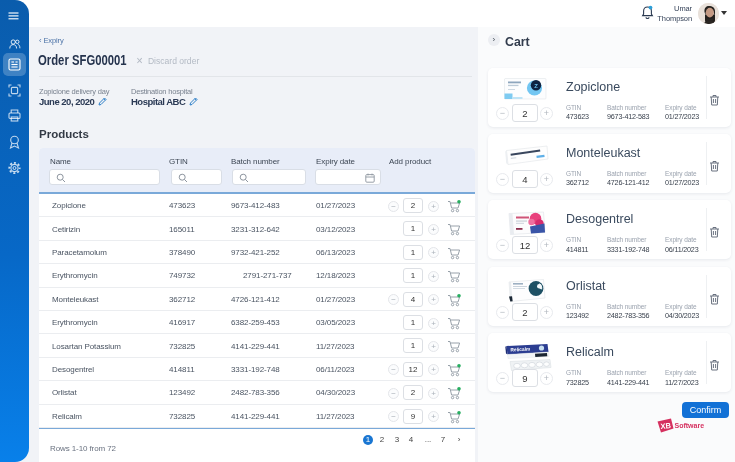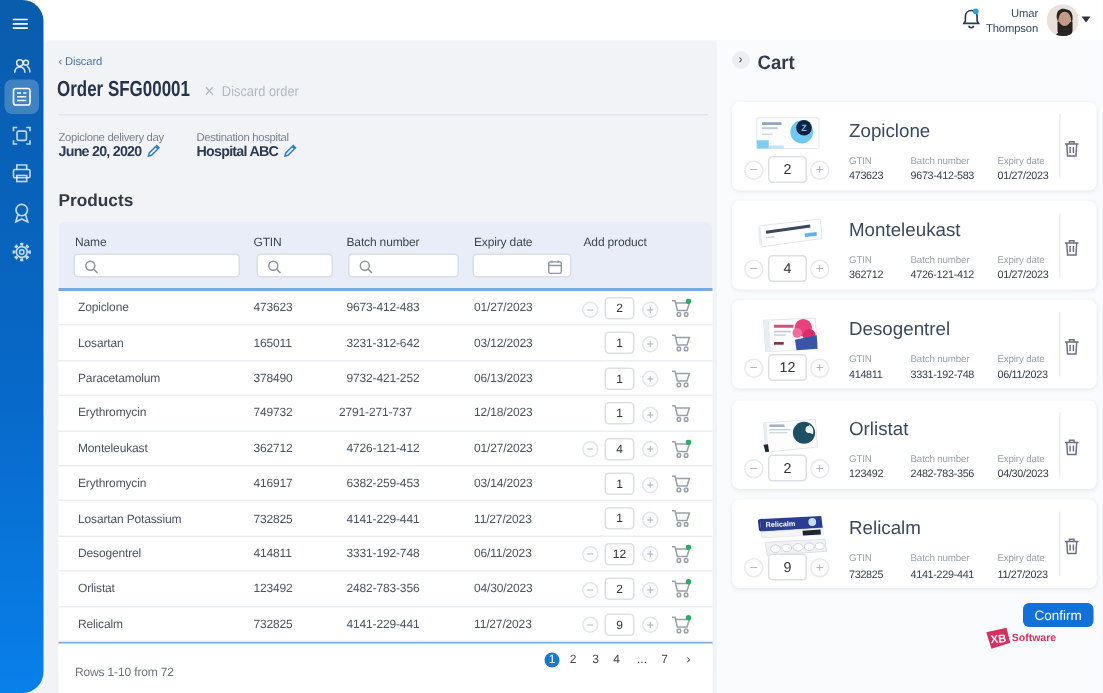--- a/index.html
+++ b/index.html
@@ -123,21 +123,21 @@
   <svg class="sb-icon" style="top:161px" width="14" height="14" viewBox="0 0 14 14">
       <g fill="none" stroke="rgba(255,255,255,0.78)">
         <circle cx="7" cy="7" r="5.2" stroke-width="1.8" stroke-dasharray="2.1 1.95" stroke-dashoffset="1"></circle>
         <circle cx="7" cy="7" r="3.6" stroke-width="1.1"></circle>
         <circle cx="7" cy="7" r="1.5" stroke-width="1"></circle>
       </g>
     </svg>
 </div>
 
 <div class="main">
-  <div class="crumb">‹ Discard</div>
+  <div class="crumb">‹ Expiry</div>
   <div class="h1">Order SFG00001</div>
   <div class="discard">✕&nbsp; Discard order</div>
   <div class="hr1"></div>
   <div class="flabel" style="position:absolute;left:10px;top:60px">Zopiclone delivery day</div>
   <div class="fval" style="position:absolute;left:10px;top:69px">June 20, 2020<svg class="pencil" width="9" height="9" viewBox="0 0 9 9">
         <path d="M1 8 L1.5 6 L6.5 1 L8 2.5 L3 7.5 Z M5.8 1.7 L7.3 3.2" fill="none" stroke="#2f80c8" stroke-width="1"></path>
       </svg></div>
   <div class="flabel" style="position:absolute;left:102px;top:60px">Destination hospital</div>
   <div class="fval" style="position:absolute;left:102px;top:69px">Hospital ABC<svg class="pencil" width="9" height="9" viewBox="0 0 9 9">
         <path d="M1 8 L1.5 6 L6.5 1 L8 2.5 L3 7.5 Z M5.8 1.7 L7.3 3.2" fill="none" stroke="#2f80c8" stroke-width="1"></path>
@@ -192,21 +192,21 @@
         <div style="position:absolute;left:408px;top:5px"><svg width="14" height="13" viewBox="0 0 14 13">
             <g fill="none" stroke="#98a1aa" stroke-width="1">
               <path d="M1 1.5 L3 1.5 L4.6 8 L11 8 L12.6 3 L3.6 3"></path>
               <circle cx="5.6" cy="10.6" r="1.2"></circle>
               <circle cx="10.4" cy="10.6" r="1.2"></circle>
             </g>
             <circle cx="12" cy="1.8" r="1.8" fill="#27ae60"></circle>
           </svg></div>
       </div>
       <div class="row" style="top:69.4px">
-        <div class="cell" style="left:13px">Losartan</div>
+        <div class="cell" style="left:13px">Cetirizin</div>
         <div class="cell" style="left:130px">165011</div>
         <div class="cell" style="left:192px">3231-312-642</div>
         <div class="cell" style="left:277px">03/12/2023</div>
         <div class="qin" style="left:364px">1</div>
         <div class="qbtn" style="left:389px">+</div>
         <div style="position:absolute;left:408px;top:5px"><svg width="14" height="13" viewBox="0 0 14 13">
             <g fill="none" stroke="#98a1aa" stroke-width="1">
               <path d="M1 1.5 L3 1.5 L4.6 8 L11 8 L12.6 3 L3.6 3"></path>
               <circle cx="5.6" cy="10.6" r="1.2"></circle>
               <circle cx="10.4" cy="10.6" r="1.2"></circle>
@@ -224,21 +224,21 @@
             <g fill="none" stroke="#98a1aa" stroke-width="1">
               <path d="M1 1.5 L3 1.5 L4.6 8 L11 8 L12.6 3 L3.6 3"></path>
               <circle cx="5.6" cy="10.6" r="1.2"></circle>
               <circle cx="10.4" cy="10.6" r="1.2"></circle>
             </g>
           </svg></div>
       </div>
       <div class="row" style="top:116.19999999999999px">
         <div class="cell" style="left:13px">Erythromycin</div>
         <div class="cell" style="left:130px">749732</div>
-        <div class="cell" style="left:187px">2791-271-737</div>
+        <div class="cell" style="left:204px">2791-271-737</div>
         <div class="cell" style="left:277px">12/18/2023</div>
         <div class="qin" style="left:364px">1</div>
         <div class="qbtn" style="left:389px">+</div>
         <div style="position:absolute;left:408px;top:5px"><svg width="14" height="13" viewBox="0 0 14 13">
             <g fill="none" stroke="#98a1aa" stroke-width="1">
               <path d="M1 1.5 L3 1.5 L4.6 8 L11 8 L12.6 3 L3.6 3"></path>
               <circle cx="5.6" cy="10.6" r="1.2"></circle>
               <circle cx="10.4" cy="10.6" r="1.2"></circle>
             </g>
           </svg></div>
@@ -257,21 +257,21 @@
               <circle cx="5.6" cy="10.6" r="1.2"></circle>
               <circle cx="10.4" cy="10.6" r="1.2"></circle>
             </g>
             <circle cx="12" cy="1.8" r="1.8" fill="#27ae60"></circle>
           </svg></div>
       </div>
       <div class="row" style="top:163px">
         <div class="cell" style="left:13px">Erythromycin</div>
         <div class="cell" style="left:130px">416917</div>
         <div class="cell" style="left:192px">6382-259-453</div>
-        <div class="cell" style="left:277px">03/14/2023</div>
+        <div class="cell" style="left:277px">03/05/2023</div>
         <div class="qin" style="left:364px">1</div>
         <div class="qbtn" style="left:389px">+</div>
         <div style="position:absolute;left:408px;top:5px"><svg width="14" height="13" viewBox="0 0 14 13">
             <g fill="none" stroke="#98a1aa" stroke-width="1">
               <path d="M1 1.5 L3 1.5 L4.6 8 L11 8 L12.6 3 L3.6 3"></path>
               <circle cx="5.6" cy="10.6" r="1.2"></circle>
               <circle cx="10.4" cy="10.6" r="1.2"></circle>
             </g>
           </svg></div>
       </div>

